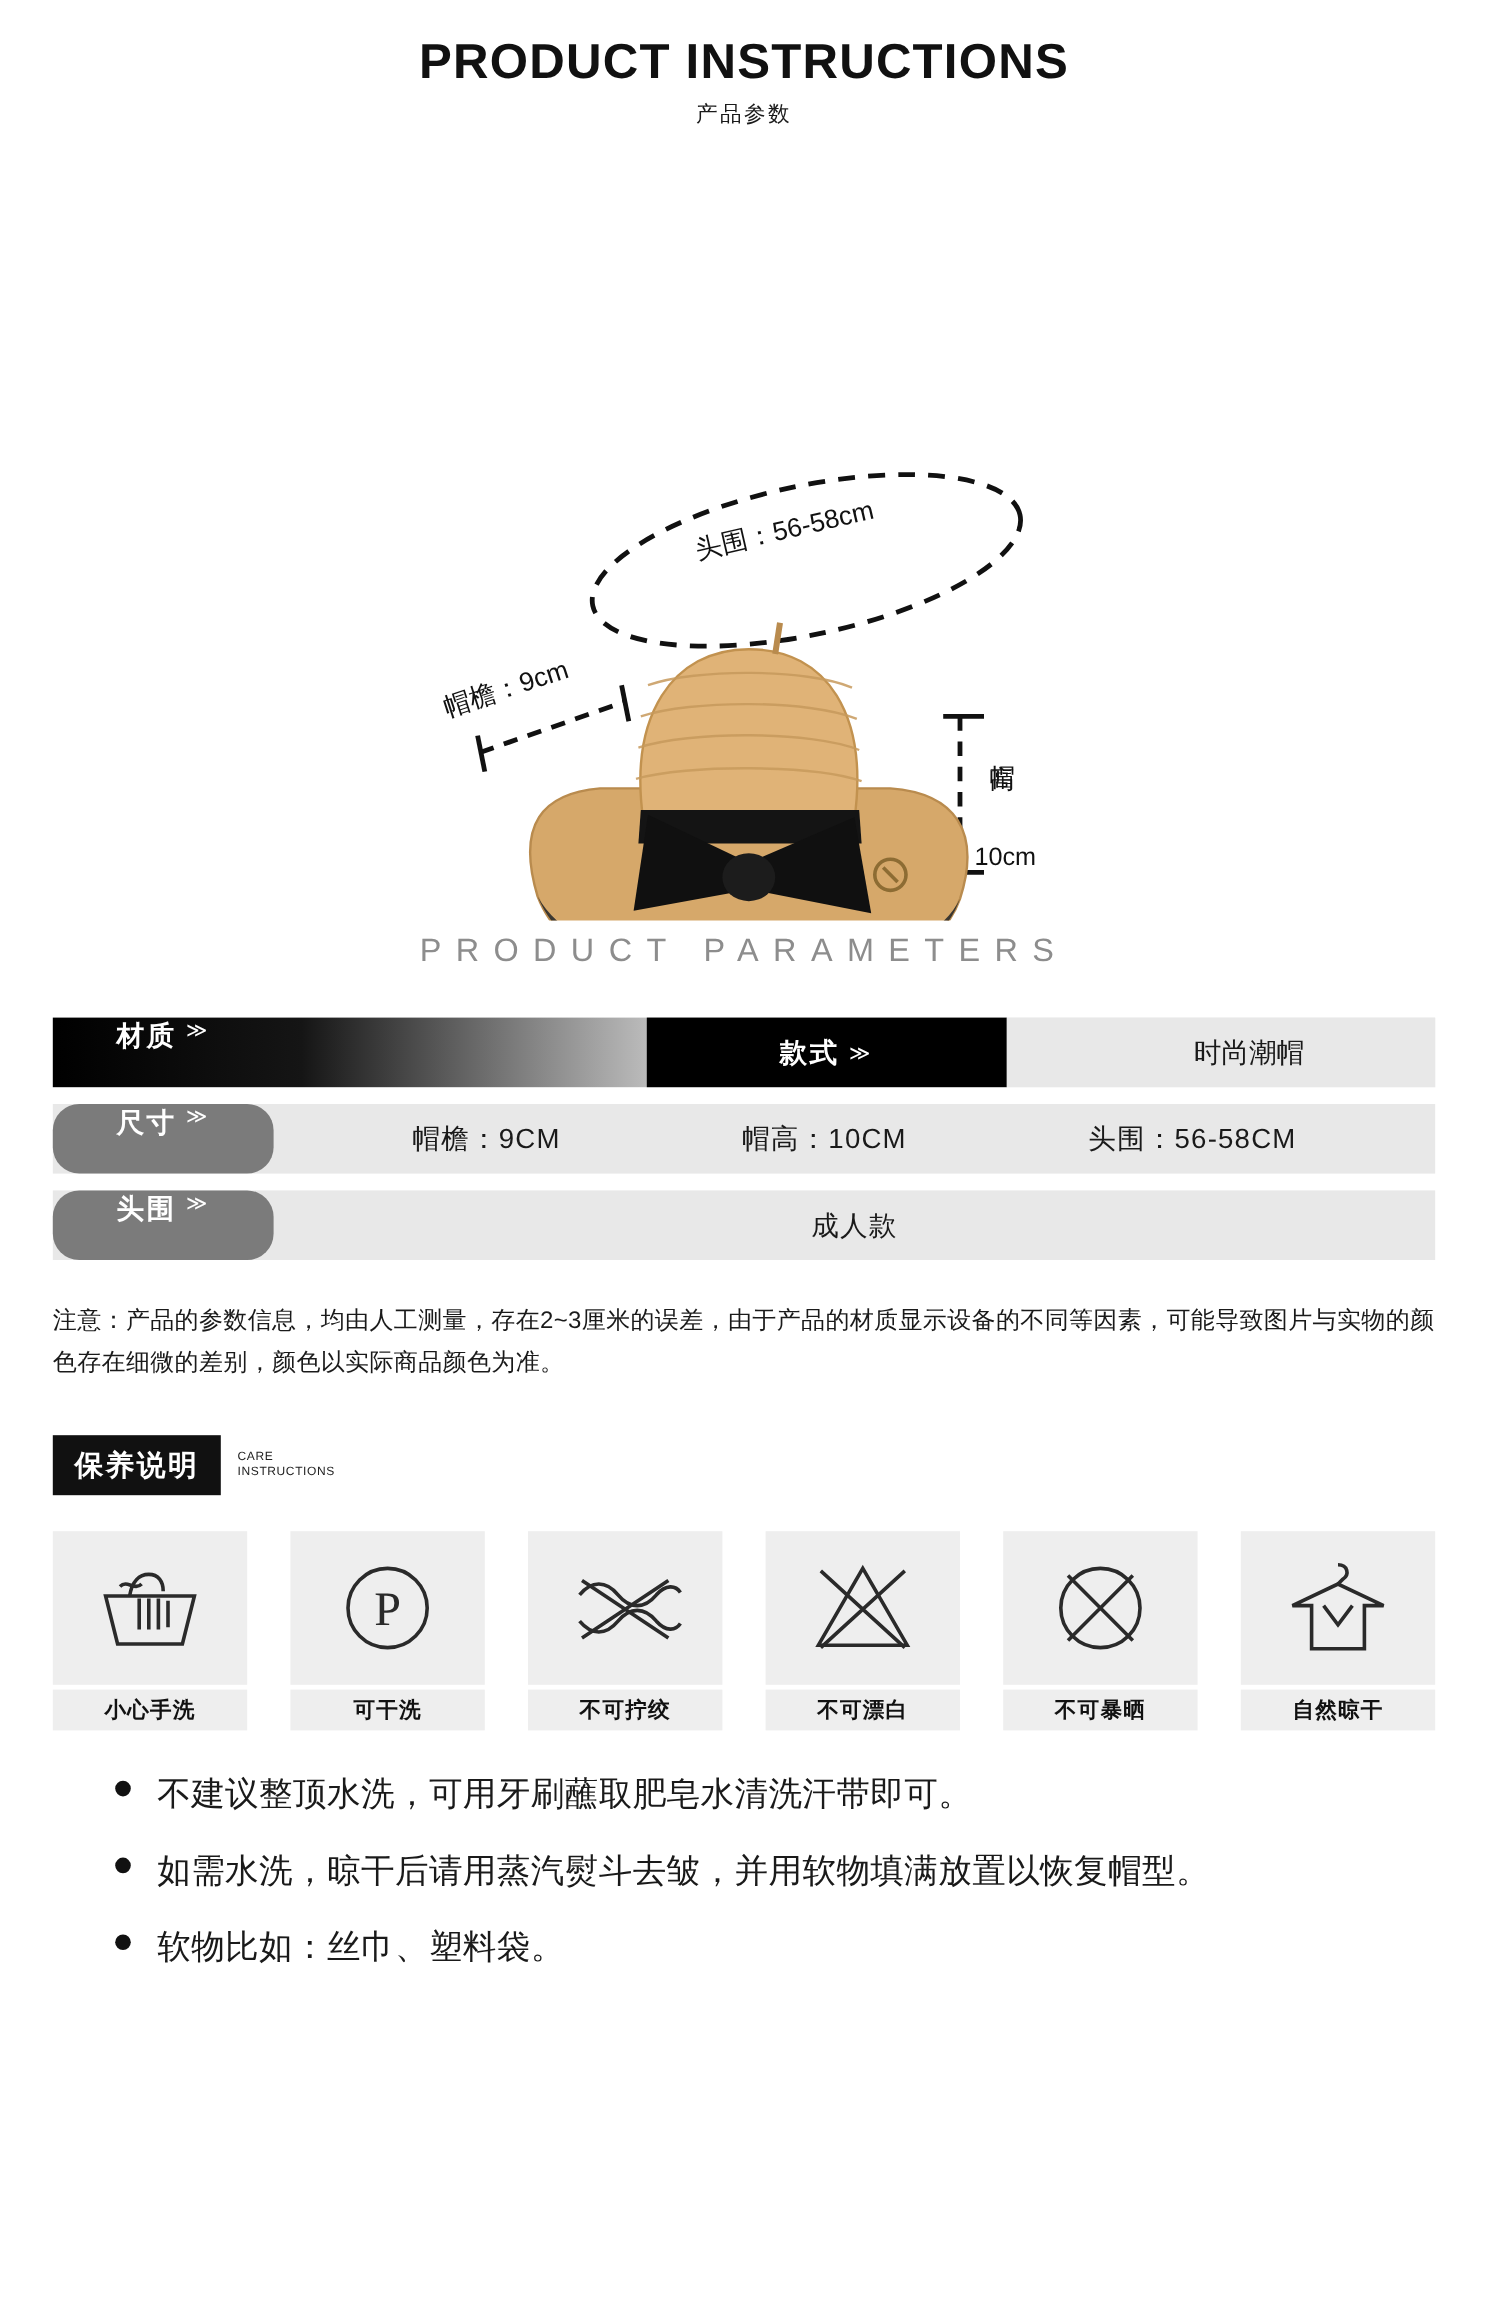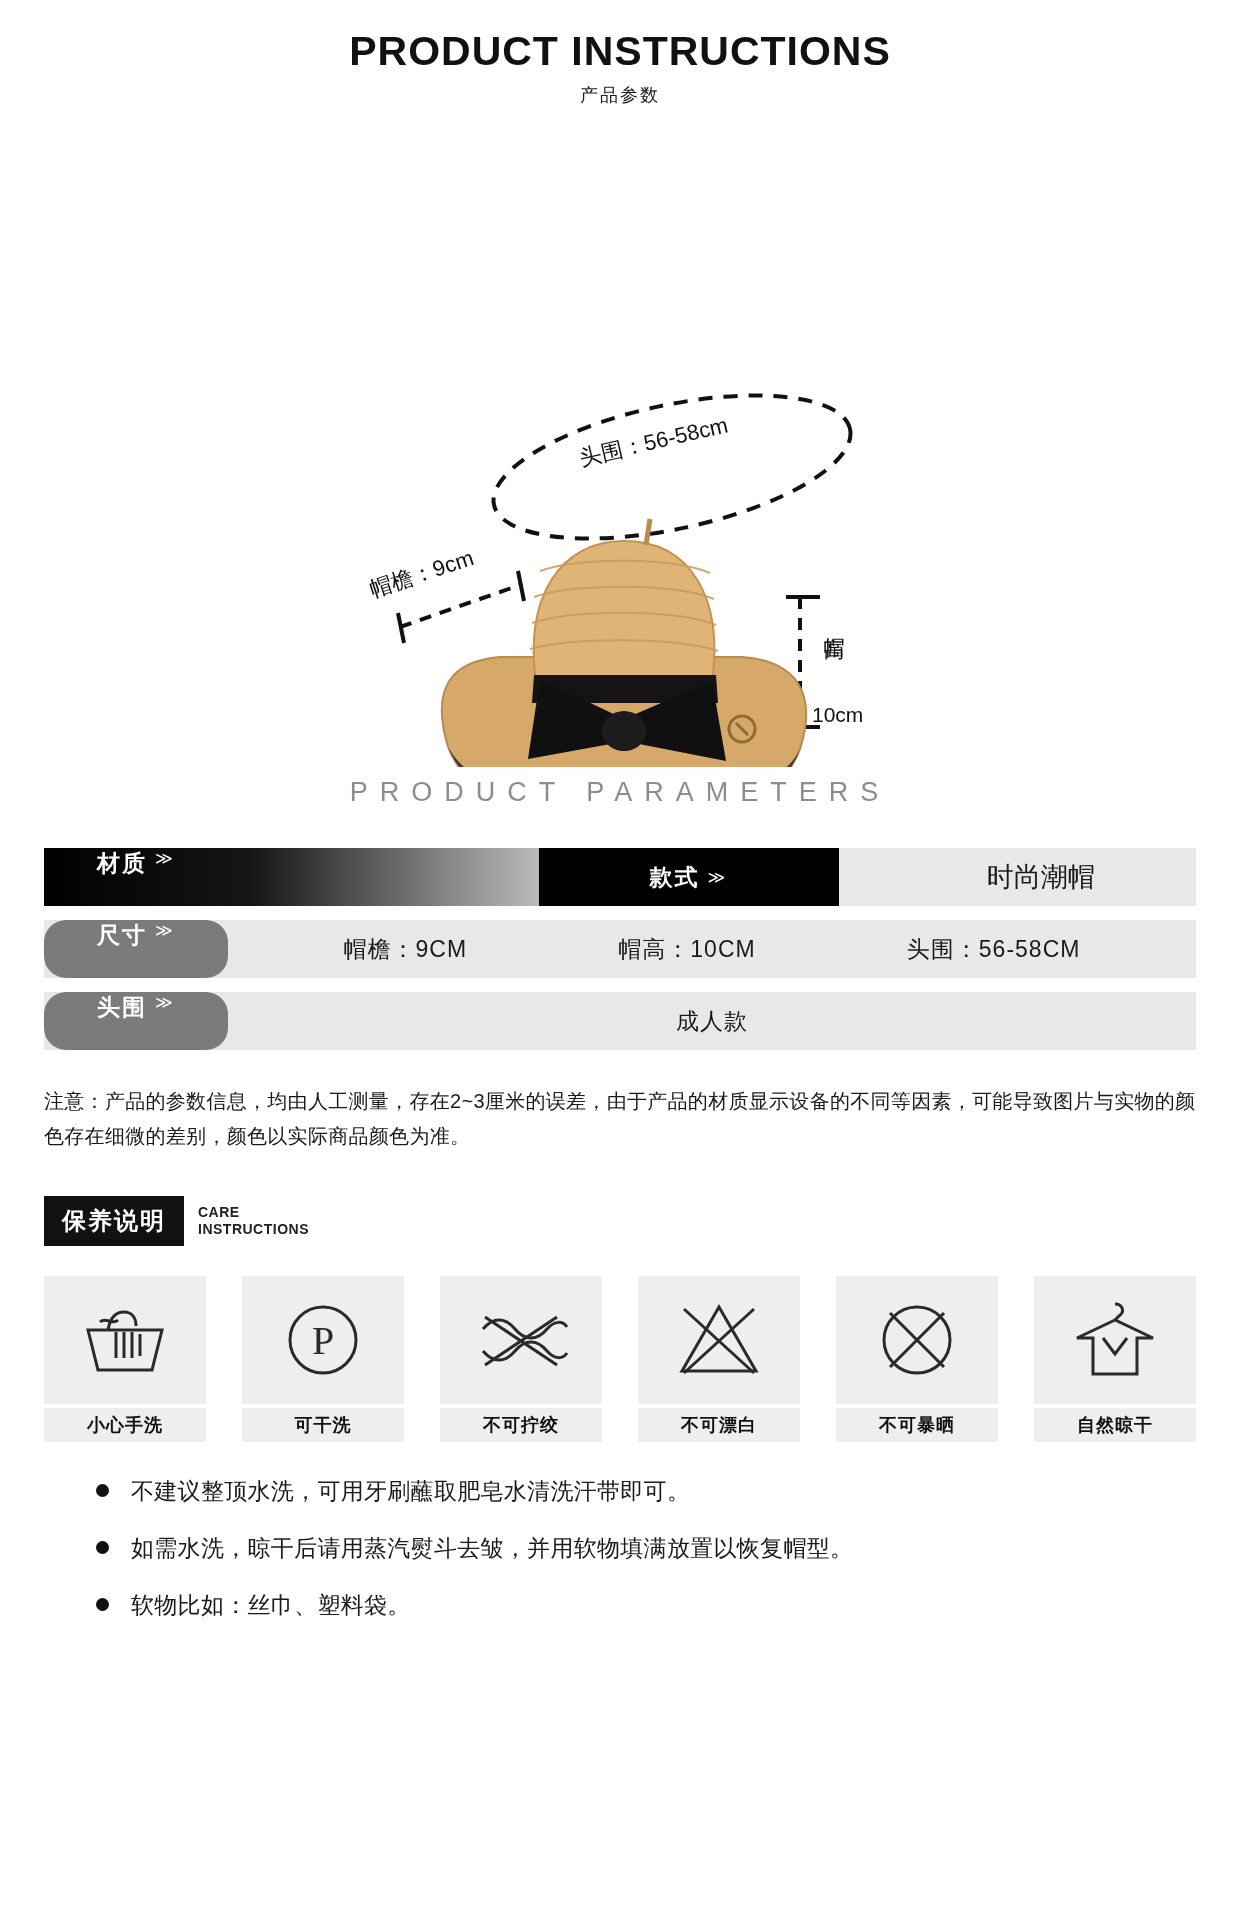--- a/index.html
+++ b/index.html
@@ -109,21 +109,21 @@
     font-size:23px;
     font-weight:bold;
     letter-spacing:2px;
   }
   .row1 .right-val {
     flex:1;
     background:#e8e8e8;
     display:flex;
     align-items:center;
     justify-content:center;
-    font-size:27px;
+    font-size:23px;
     padding-left:47px;
   }
   .row1 .left-fade { flex:1; }
   .size-vals {
     flex:1;
     display:flex;
     align-items:center;
     justify-content:space-around;
     padding:0 40px;
     font-size:23px;
@@ -148,25 +148,24 @@
   .care-tag {
     background:#111;
     color:#fff;
     font-size:24px;
     font-weight:bold;
     padding:9px 18px;
     letter-spacing:2px;
   }
   .care-en {
     margin-left:14px;
-    font-size:14px;
+    font-size:10px;
     line-height:1.25;
     color:#222;
     letter-spacing:0.5px;
-    font-weight:bold;
   }
 
   
   .icons {
     margin:30px 44px 0 44px;
     display:flex;
     justify-content:space-between;
   }
   .icon-box { width:162px; }
   .icon-art {
@@ -188,21 +187,21 @@
     color:#111;
     letter-spacing:1px;
   }
 
   
   .bullets { margin:34px 0 0 96px; }
   .bullet {
     display:flex;
     align-items:flex-start;
     margin-bottom:26px;
-    font-size:23px;
+    font-size:28px;
     color:#1a1a1a;
     letter-spacing:0.3px;
   }
   .dot {
     width:13px; height:13px;
     border-radius:50%;
     background:#111;
     margin-right:22px;
     margin-top:8px;
     flex:none;

